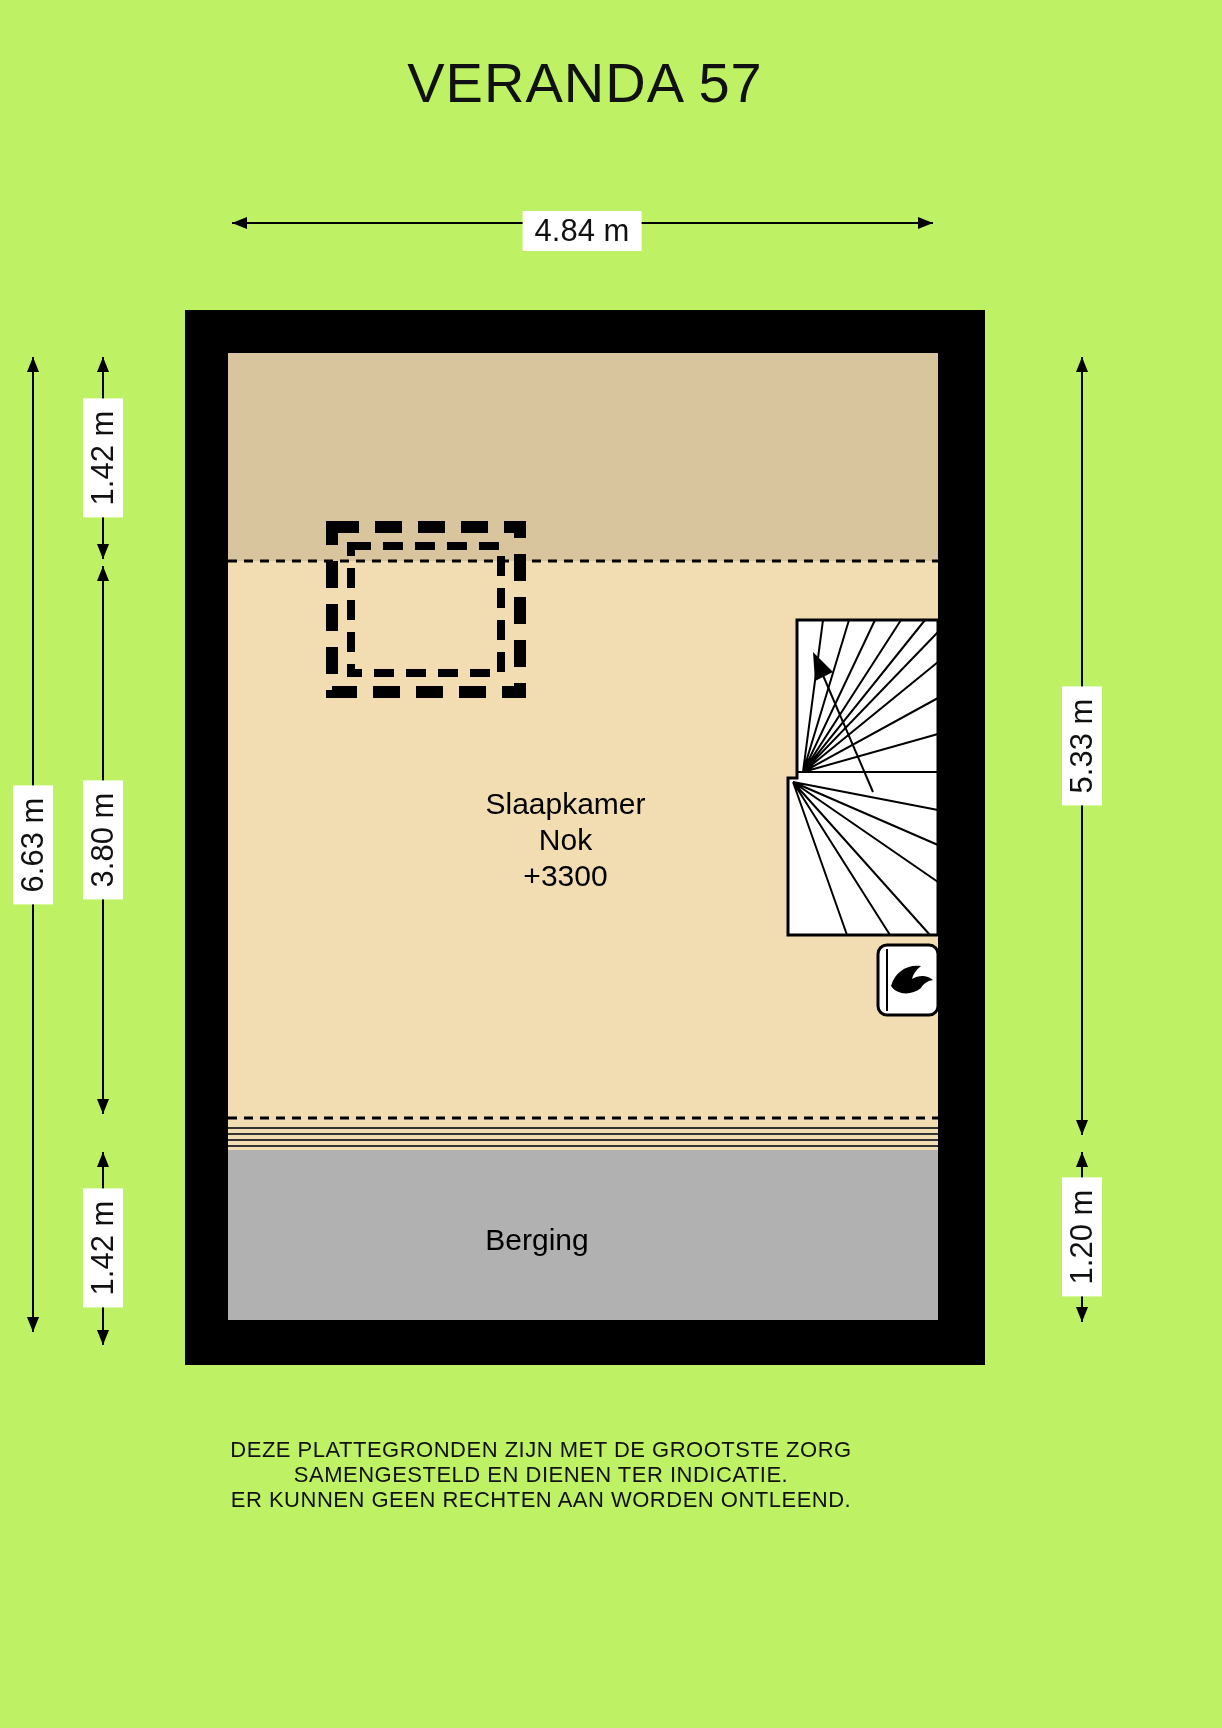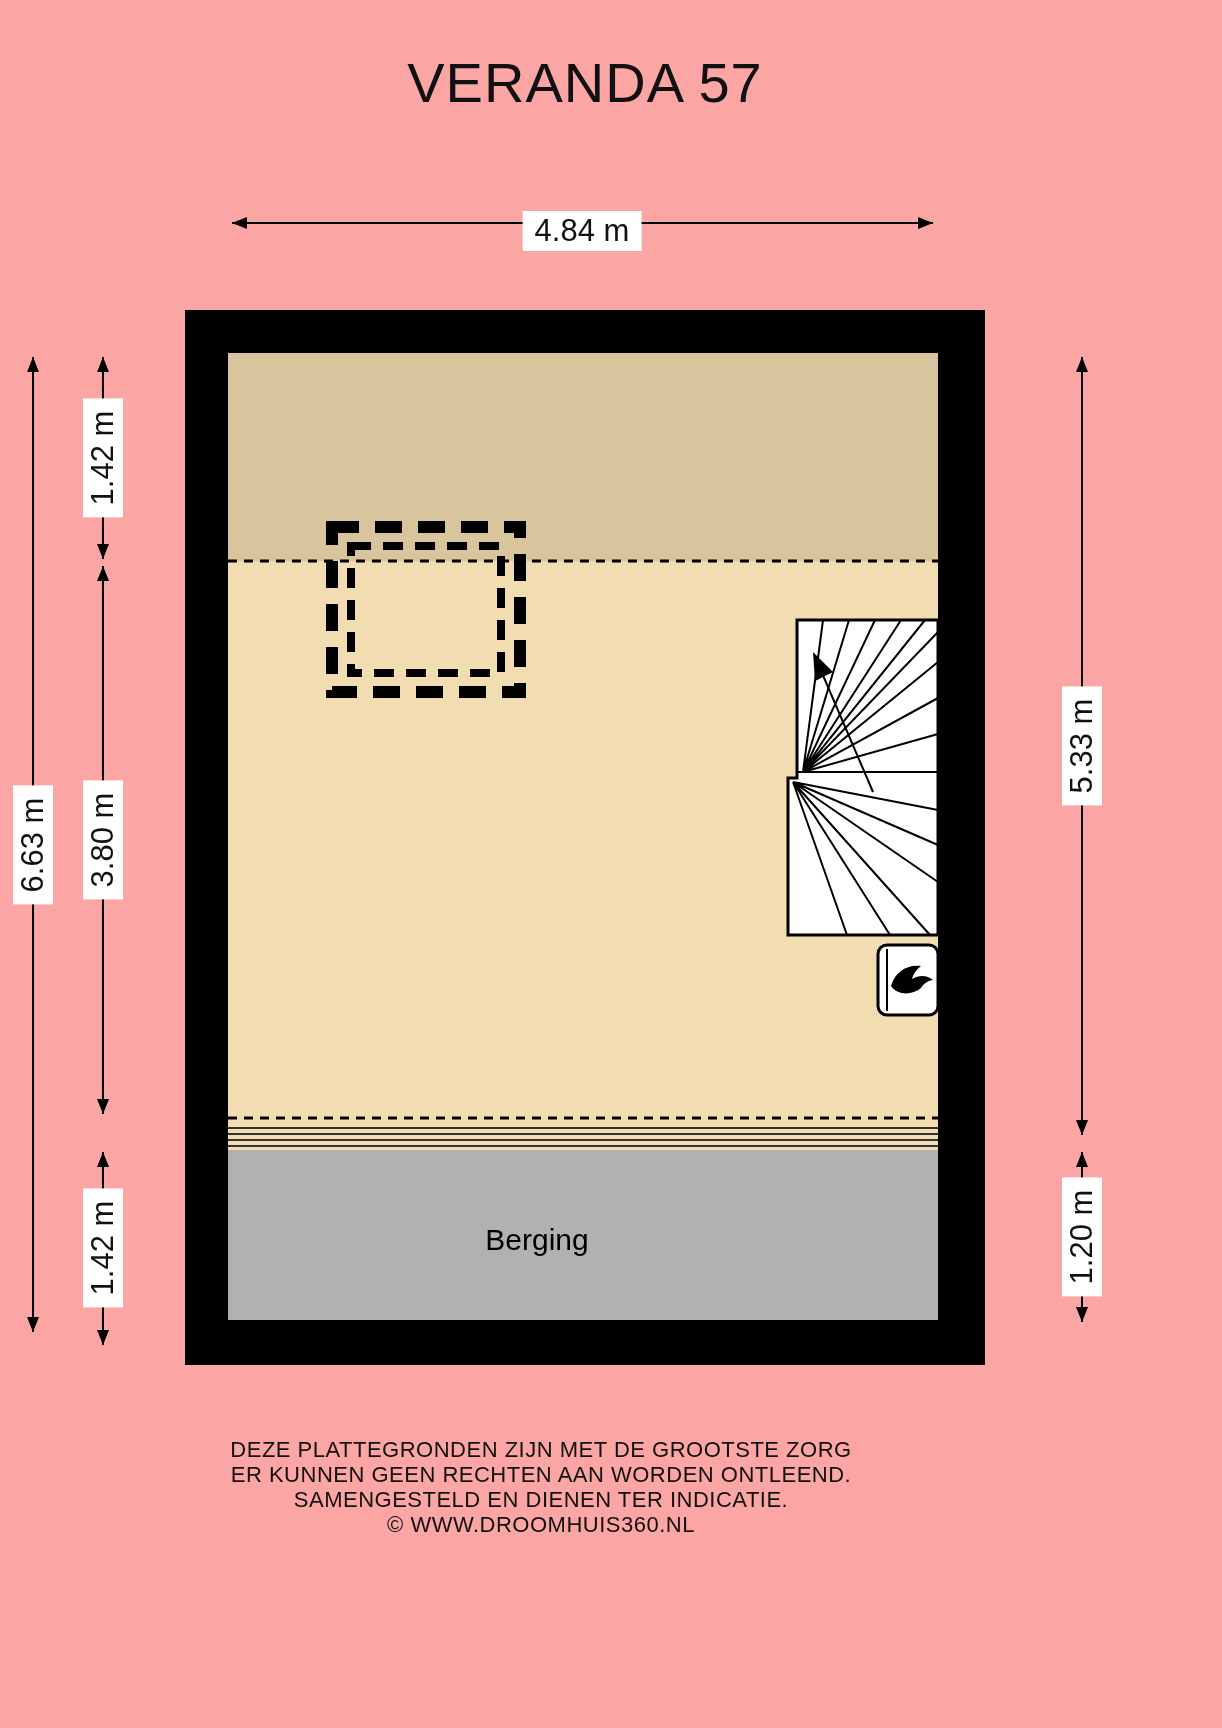--- a/index.html
+++ b/index.html
@@ -1,18 +1,18 @@
 <!DOCTYPE html>
 <html><head>
 <meta charset="utf-8">
 <style>
   * { margin:0; padding:0; box-sizing:border-box; }
   html,body { background:#ffffff; }
   body { font-family:"Liberation Sans", sans-serif; }
-  .page { position:relative; width:1222px; height:1728px; background:#fca5a5; overflow:hidden; color:#111; }
+  .page { position:relative; width:1222px; height:1728px; background:#bef264; overflow:hidden; color:#111; }
   .title { position:absolute; left:185px; top:46px; width:800px; text-align:center;
            font-size:56px; font-weight:500; letter-spacing:1px; line-height:74px; color:#111; }
   .layer { position:absolute; left:0; top:0; }
   .plan-svg { position:absolute; left:185px; top:310px; }
   .dimlab { position:absolute; background:#ffffff; padding:2px 12px; font-size:31px; color:#111;
             white-space:nowrap; transform:translate(-50%,-50%); }
   .dimlab.v { transform:translate(-50%,-50%) rotate(-90deg); }
   .room-label { position:absolute; text-align:center; font-size:30px; line-height:36px; color:#000; }
   .footer { position:absolute; left:0; top:1437px; width:1082px; text-align:center;
             font-size:22px; line-height:25px; color:#111; letter-spacing:0.5px; }
@@ -88,24 +88,28 @@
   </svg>
 
   <div class="dimlab" style="left:582px; top:231px;">4.84 m</div>
   <div class="dimlab v" style="left:33px; top:845px;">6.63 m</div>
   <div class="dimlab v" style="left:103px; top:458px;">1.42 m</div>
   <div class="dimlab v" style="left:103px; top:840px;">3.80 m</div>
   <div class="dimlab v" style="left:103px; top:1248px;">1.42 m</div>
   <div class="dimlab v" style="left:1082px; top:746px;">5.33 m</div>
   <div class="dimlab v" style="left:1082px; top:1237px;">1.20 m</div>
 
+  <div class="room-label" style="left:228px; top:786px; width:675px;">
+    <div>Slaapkamer</div>
+    <div>Nok</div>
+    <div>+3300</div>
+  </div>
   <div class="room-label" style="left:228px; top:1222px; width:618px;">
     <div>Berging</div>
   </div>
 
   <div class="footer">
     <div>DEZE PLATTEGRONDEN ZIJN MET DE GROOTSTE ZORG</div>
+    <div>SAMENGESTELD EN DIENEN TER INDICATIE.</div>
     <div>ER KUNNEN GEEN RECHTEN AAN WORDEN ONTLEEND.</div>
-    <div>SAMENGESTELD EN DIENEN TER INDICATIE.</div>
-    <div>© WWW.DROOMHUIS360.NL</div>
   </div>
 
 </div>
 
 </body></html>

